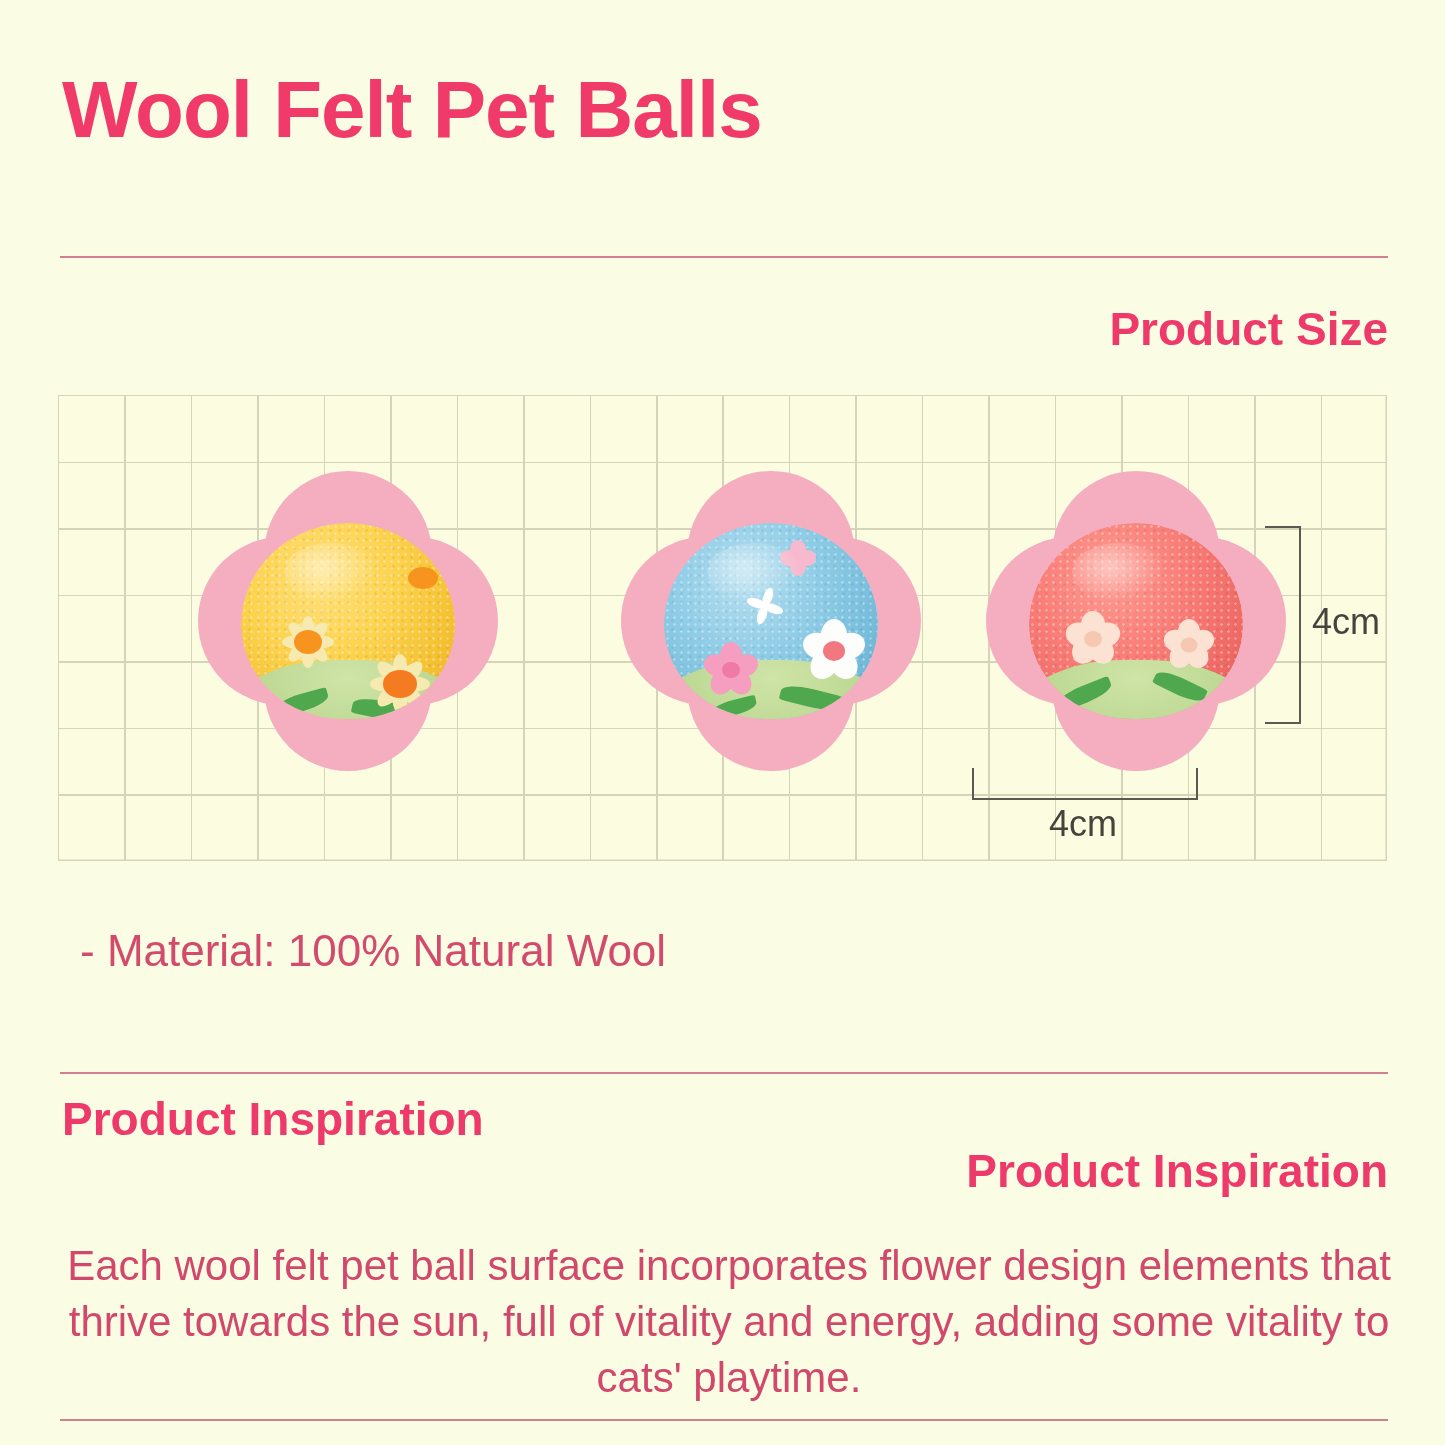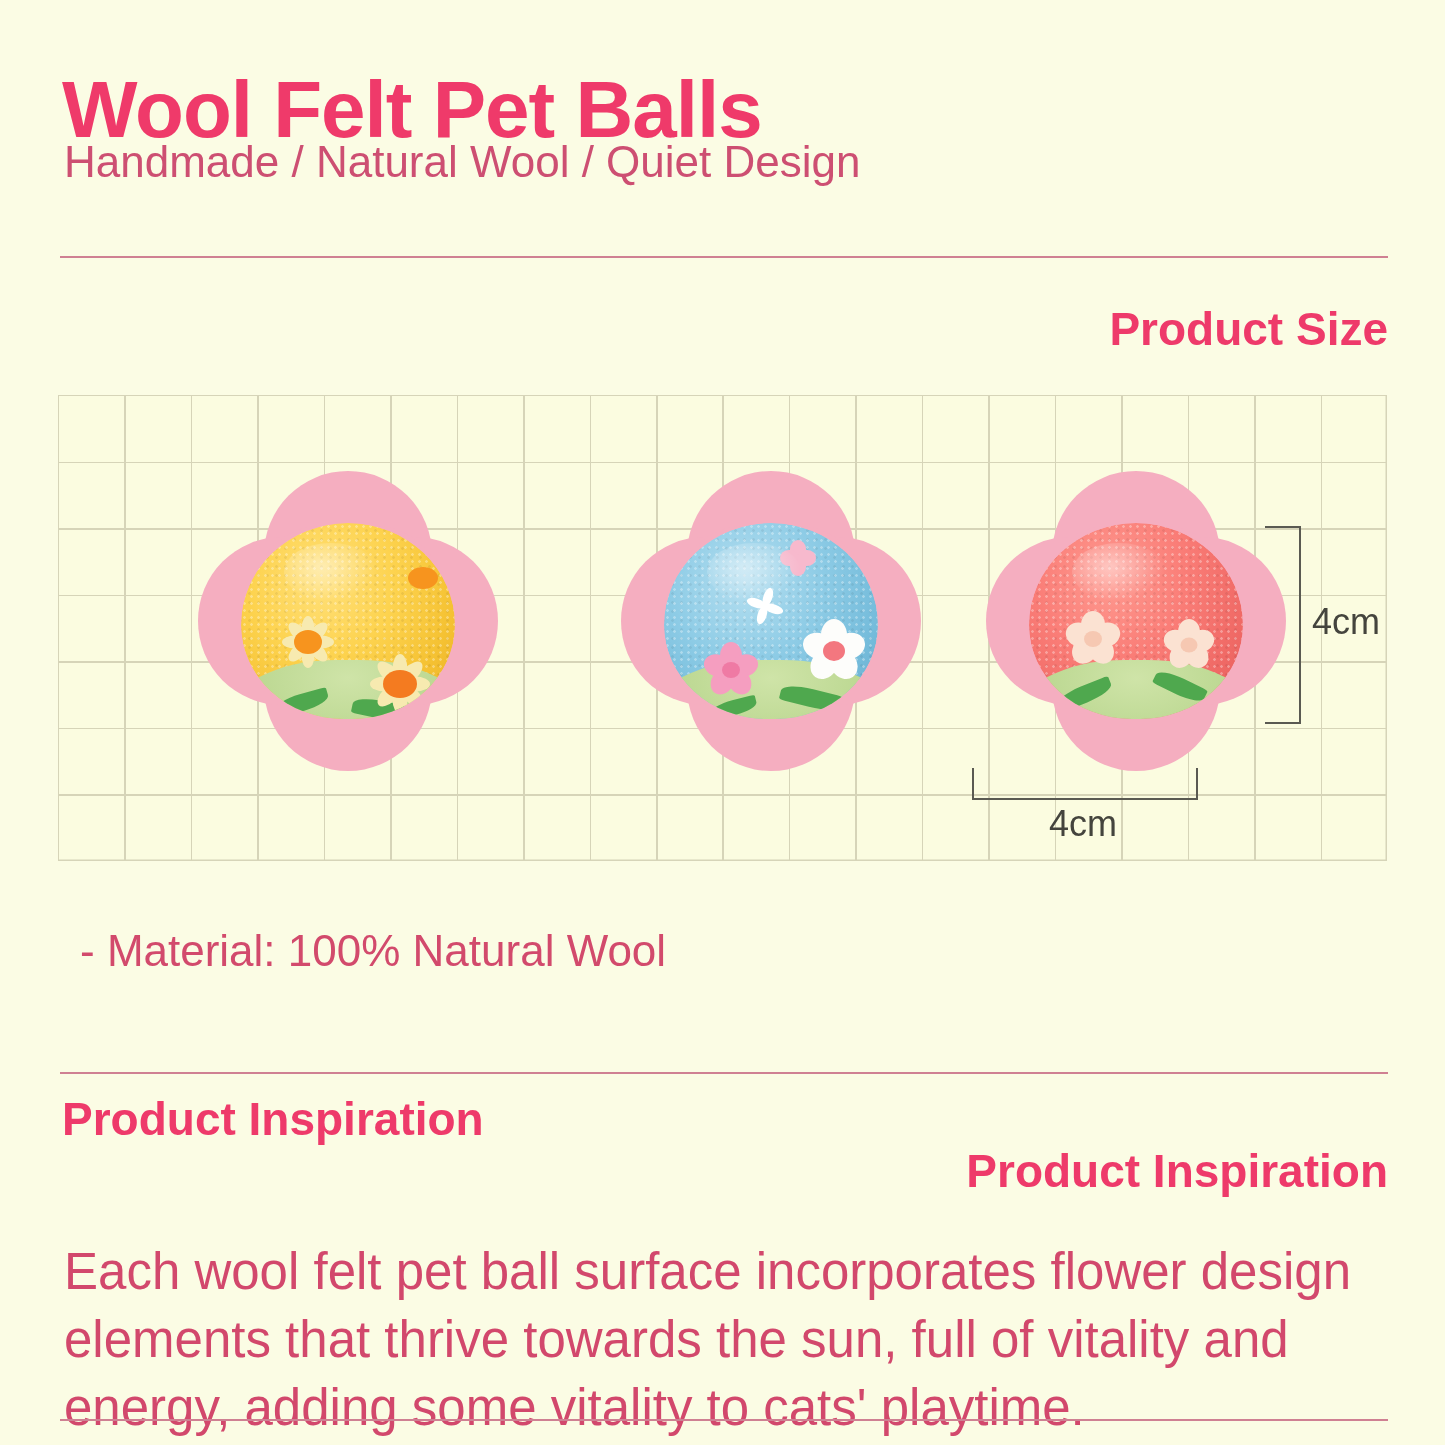--- a/index.html
+++ b/index.html
@@ -252,32 +252,32 @@
     line-height: 1.42;
     white-space: nowrap;
   }
 
   
   .inspiration-body {
     position: absolute;
     left: 64px;
     top: 1238px;
     width: 1330px;
-    font-size: 51px;
+    font-size: 42px;
     color: #d2486c;
     line-height: 1.33;
+    text-align: center;
   }
 </style>
 </head>
 <body>
 
 <div class="page">
 
   <div class="title">Wool Felt Pet Balls</div>
-  <div class="subtitle">Handmade / Natural Wool / Quiet Design</div>
 
   <div class="rule rule-top"></div>
 
   <div class="section-h h-product-size">Product Size</div>
 
   <div class="grid-panel">
 
     <div class="product-item item-1">
       <div class="petal-backdrop">
         <div class="petal petal-n"></div>

